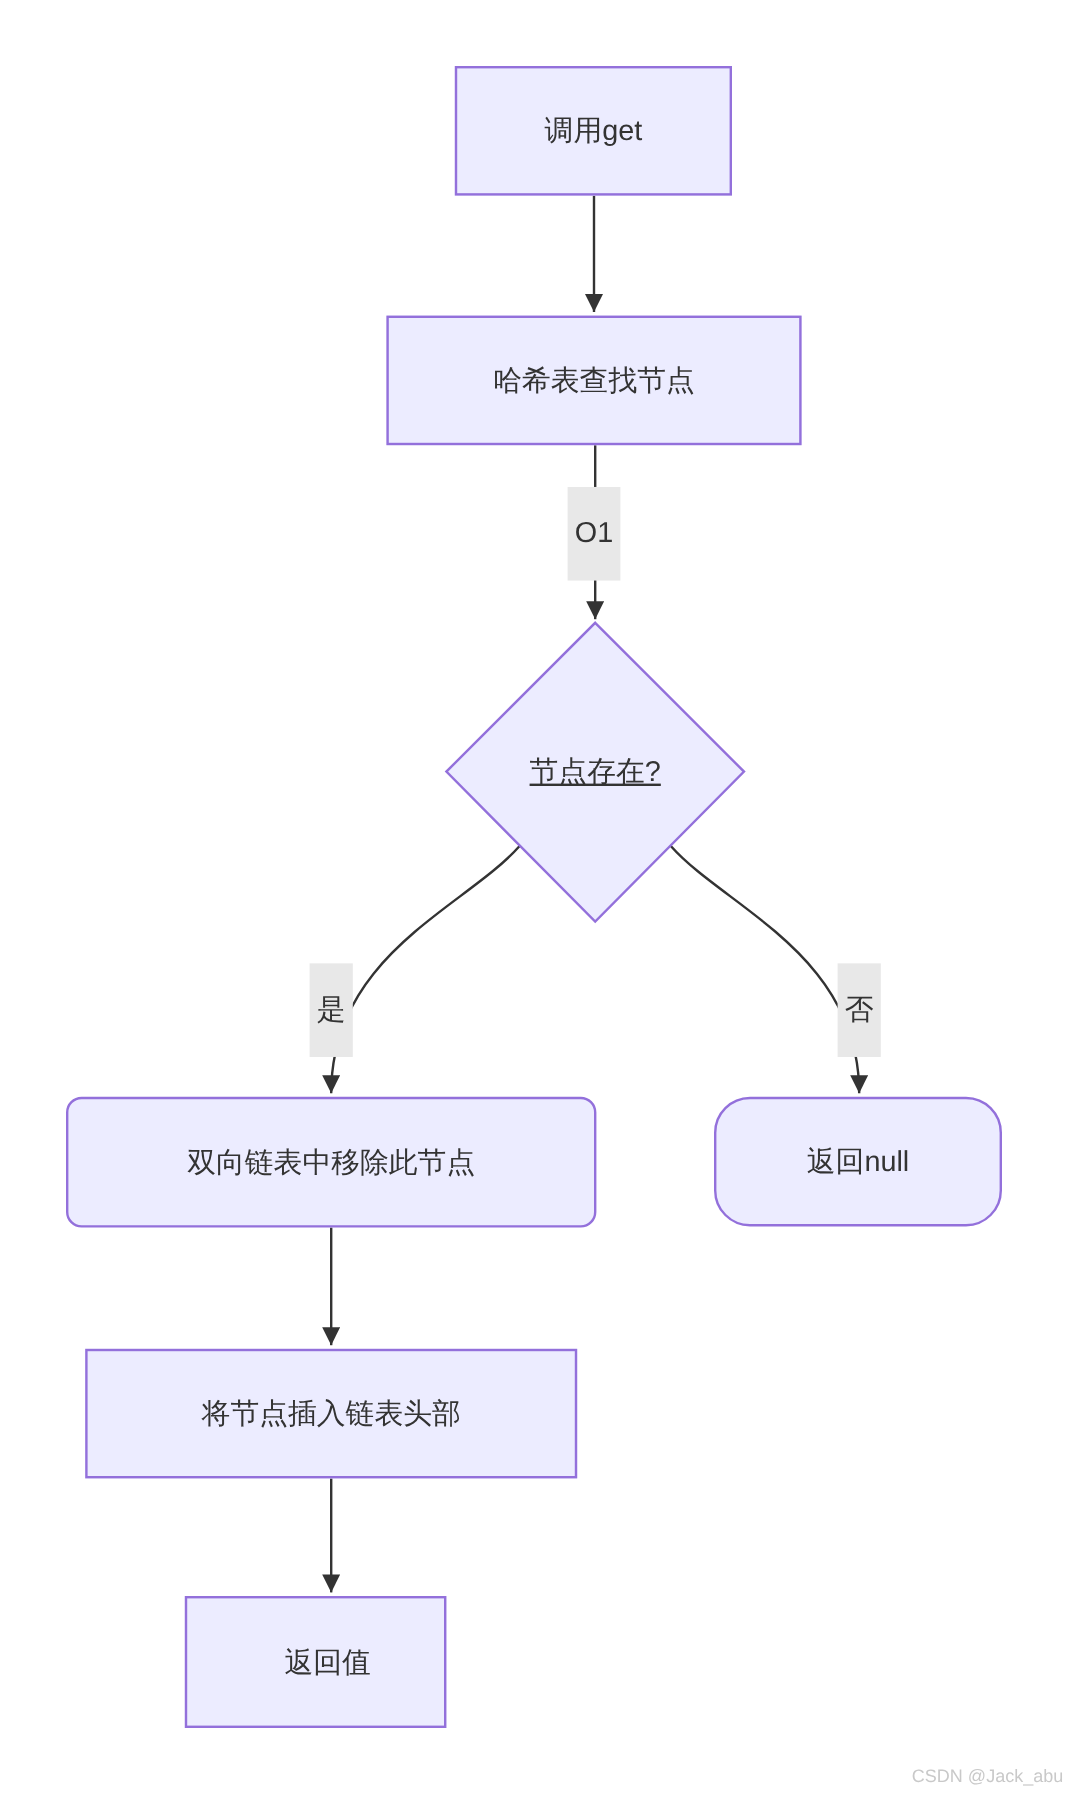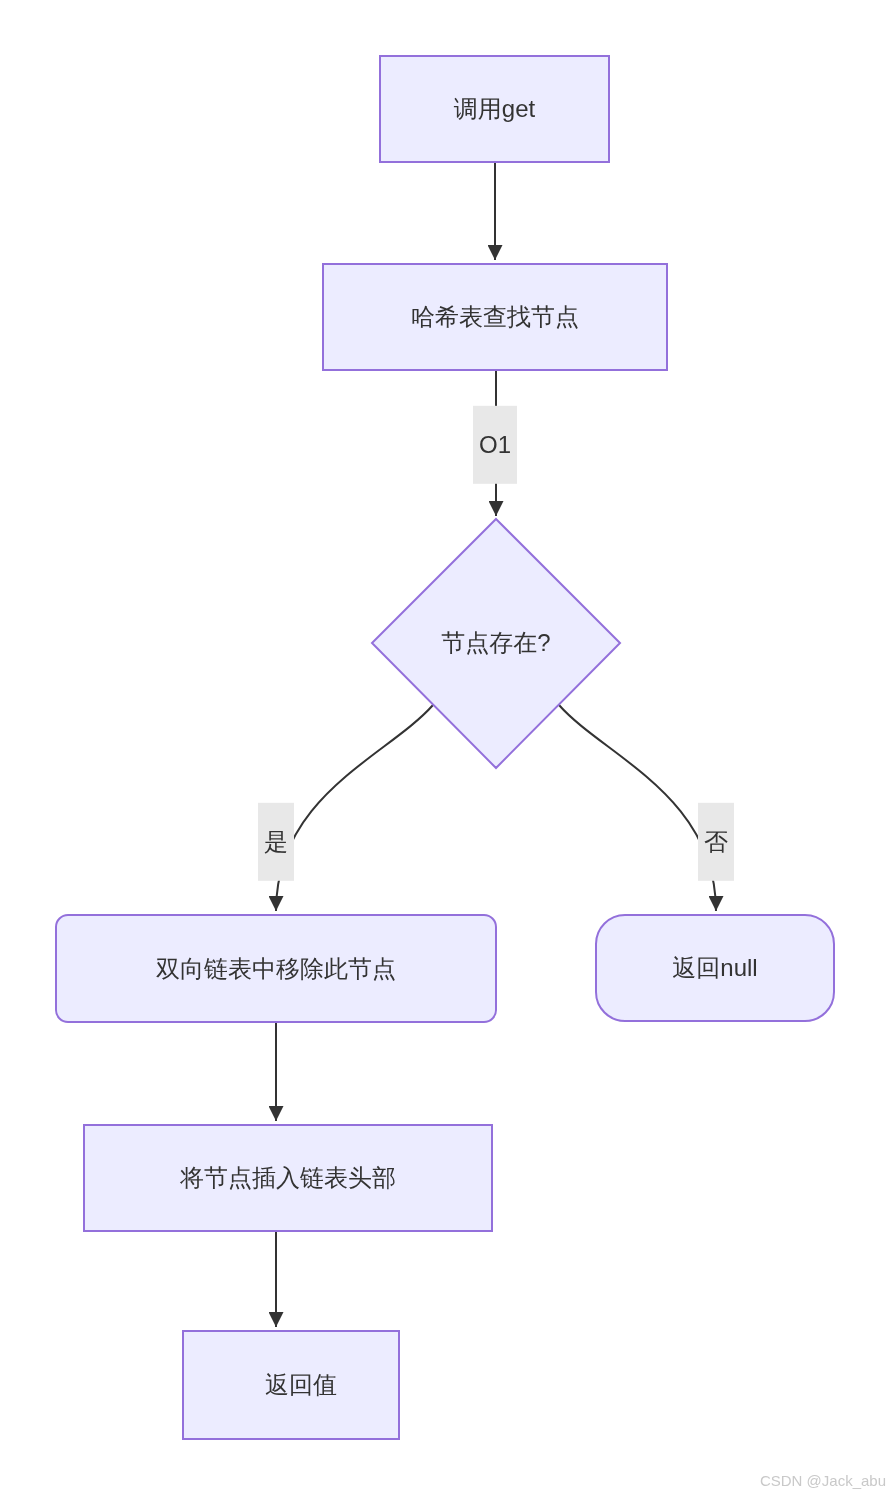--- a/index.html
+++ b/index.html
@@ -60,26 +60,26 @@
     font-size: 24px;
     padding: 26px 6px;
     line-height: 1.1;
     white-space: nowrap;
   }
   
   .n-call-get      { left: 379px; top: 55px;   width: 231px; height: 108px; }
   .n-hash-lookup   { left: 322px; top: 263px;  width: 346px; height: 108px; text-align: right; }
   .n-remove        { left: 55px;  top: 914px;  width: 442px; height: 109px; border-radius: 13px; }
   .n-return-null   { left: 595px; top: 914px;  width: 240px; height: 108px; border-radius: 30px; }
-  .n-insert-head   { left: 71px;  top: 1124px; width: 410px; height: 108px; margin-left: 12px; }
-  .n-return-value  { left: 182px; top: 1330px; width: 218px; height: 110px; padding-left: 20px; }
+  .n-insert-head   { left: 71px;  top: 1124px; width: 410px; height: 108px; }
+  .n-return-value  { left: 154px; top: 1330px; width: 218px; height: 110px; padding-left: 20px; }
   .l-o1  { left: 495px; top: 445px; }
   .l-yes { left: 276px; top: 842px; }
   .l-no  { left: 716px; top: 842px; }
-  .diamond-label { left: 496px; top: 643px; }
+  .diamond-label { left: 496px; top: 643px; text-decoration: underline; }
   .watermark {
     position: absolute;
     right: 3px;
     bottom: 6px;
     color: #c9c9c9;
     font-size: 15px;
     margin-left: 28px;
   }
 </style>
 </head>

